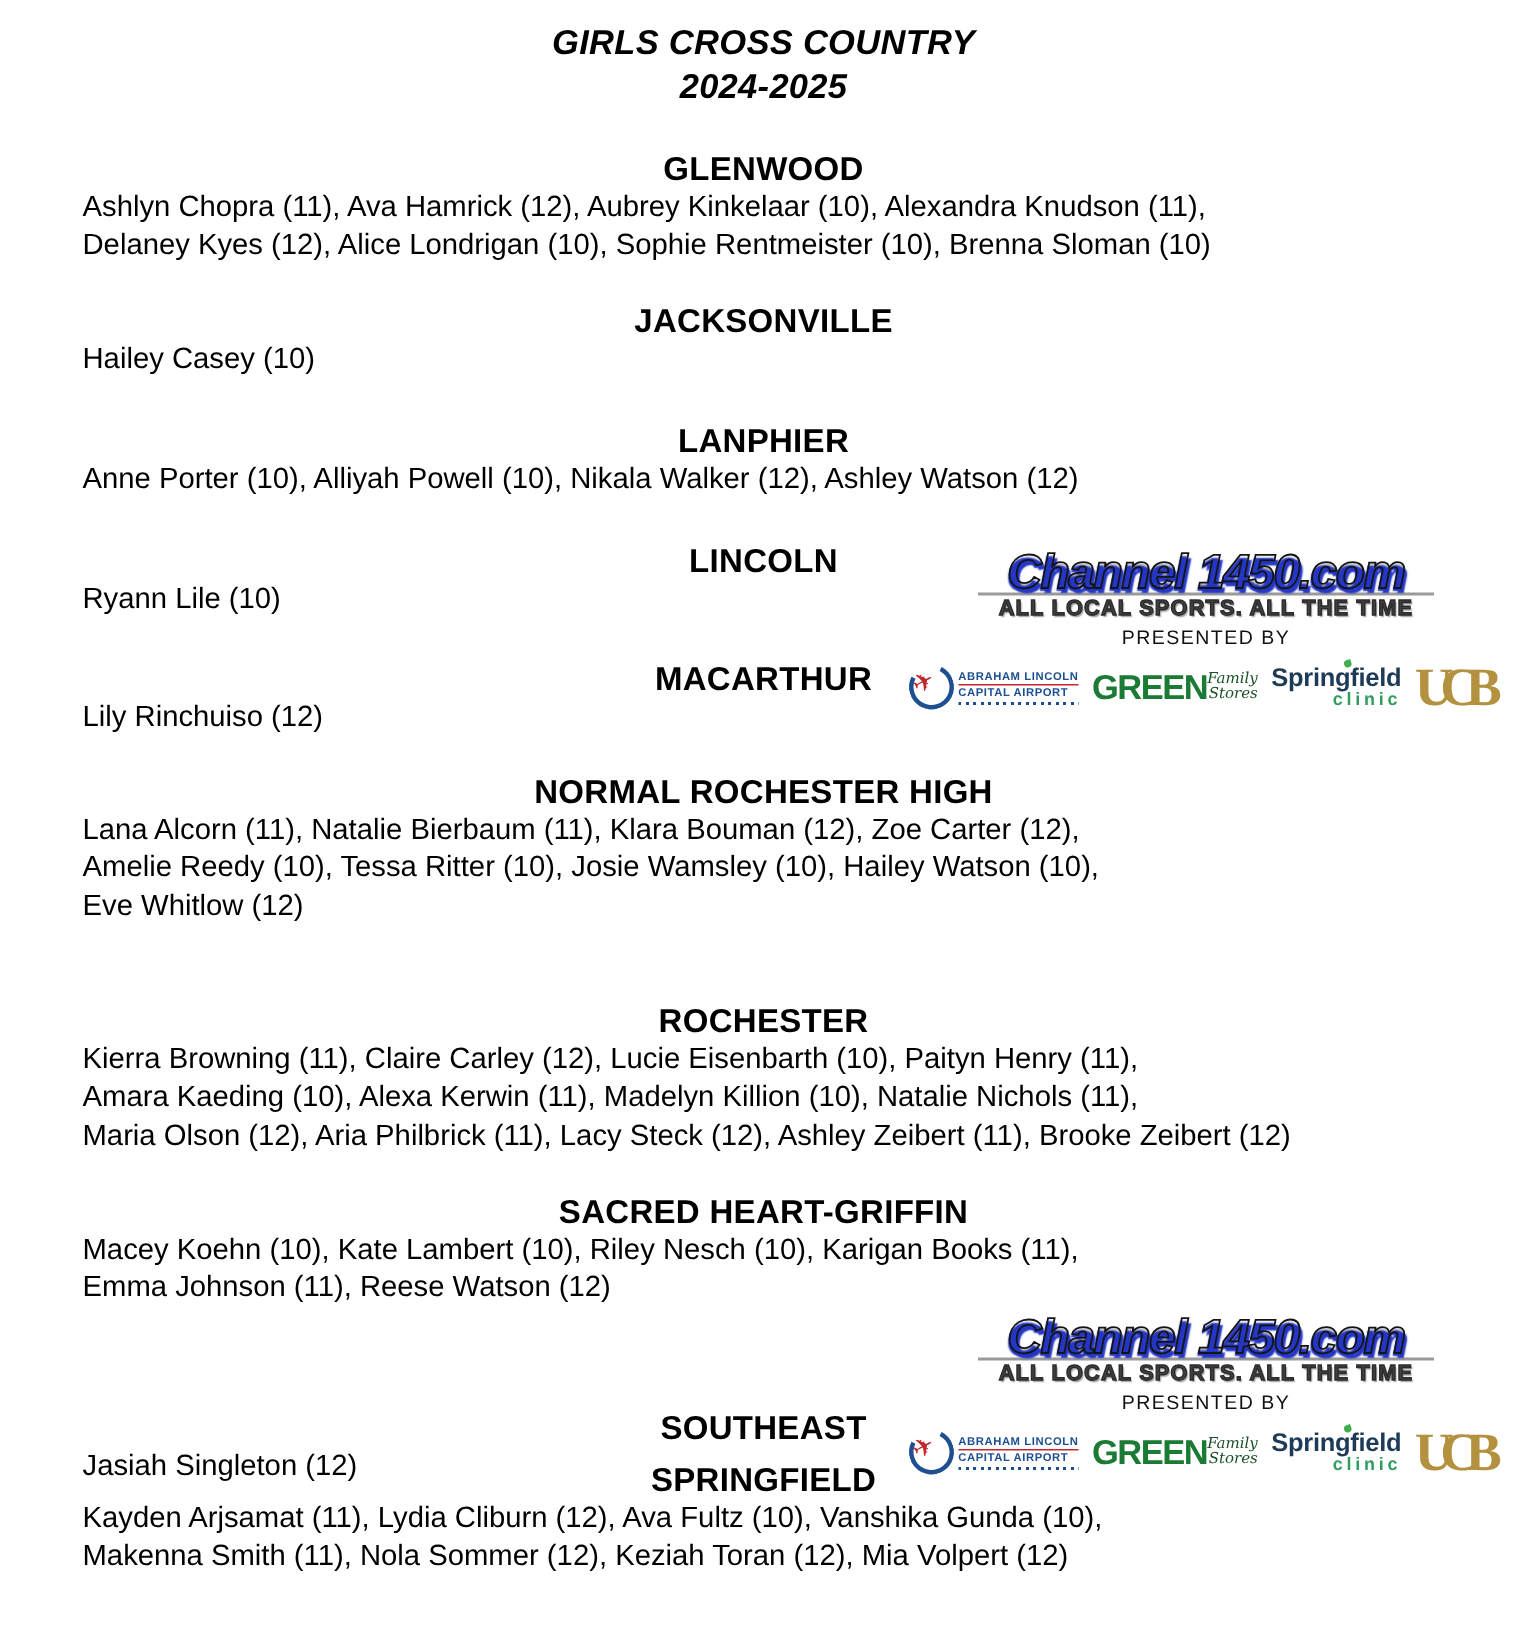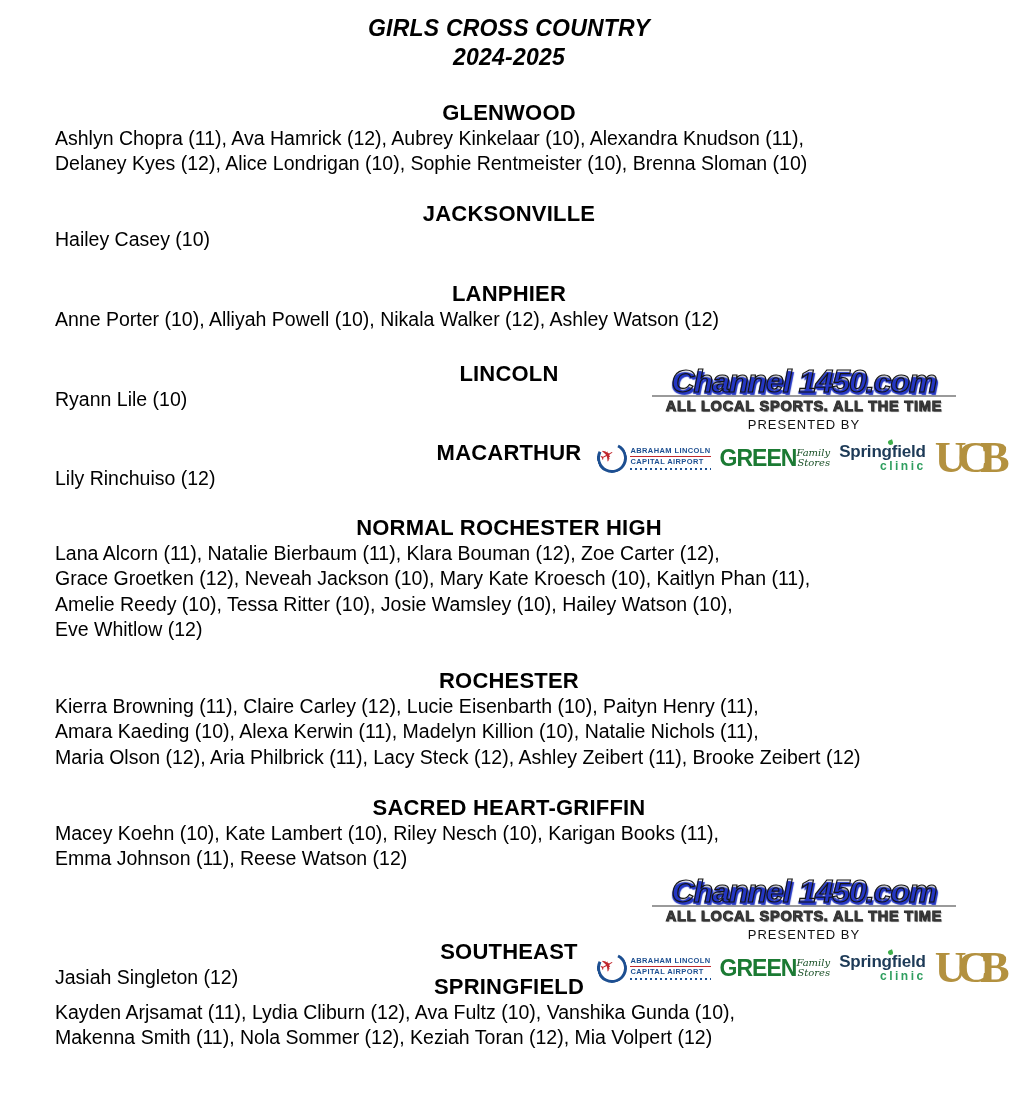--- a/index.html
+++ b/index.html
@@ -107,21 +107,21 @@
     position:absolute;top:-4px;left:56%;width:5px;height:5px;
     background:#3fae4c;border-radius:60% 0 60% 60%;transform:rotate(-20deg);
   }
   .spr-clinic{
     text-align:right;color:#2f9e5f;font-size:12px;font-weight:bold;
     letter-spacing:2.5px;line-height:12px;margin-top:0px;
   }
   
   .sp-ucb{
     font-family:"Liberation Serif", serif;font-weight:bold;
-    font-size:44px;line-height:32px;color:#b3913f;
+    font-size:36px;line-height:32px;color:#b3913f;
     letter-spacing:-9px;padding-right:10px;white-space:nowrap;
   }
 </style>
 </head>
 <body>
 
 <div class="page">
 
   <div class="doc-title">
     <div>GIRLS CROSS COUNTRY</div>
@@ -161,21 +161,20 @@
     <div class="sec-header">MACARTHUR</div>
     <div class="sec-lines">
       <div>Lily Rinchuiso (12)</div>
     </div>
   </div>
 
   <div class="section" id="sec-5">
     <div class="sec-header">NORMAL ROCHESTER HIGH</div>
     <div class="sec-lines">
       <div>Lana Alcorn (11), Natalie Bierbaum (11), Klara Bouman (12), Zoe Carter (12),</div>
-      <div>Grace Groetken (12), Neveah Jackson (10), Mary Kate Kroesch (10), Kaitlyn Phan (11),</div>
       <div>Amelie Reedy (10), Tessa Ritter (10), Josie Wamsley (10), Hailey Watson (10),</div>
       <div>Eve Whitlow (12)</div>
     </div>
   </div>
 
   <div class="section" id="sec-6">
     <div class="sec-header">ROCHESTER</div>
     <div class="sec-lines">
       <div>Kierra Browning (11), Claire Carley (12), Lucie Eisenbarth (10), Paityn Henry (11),</div>
       <div>Amara Kaeding (10), Alexa Kerwin (11), Madelyn Killion (10), Natalie Nichols (11),</div>

